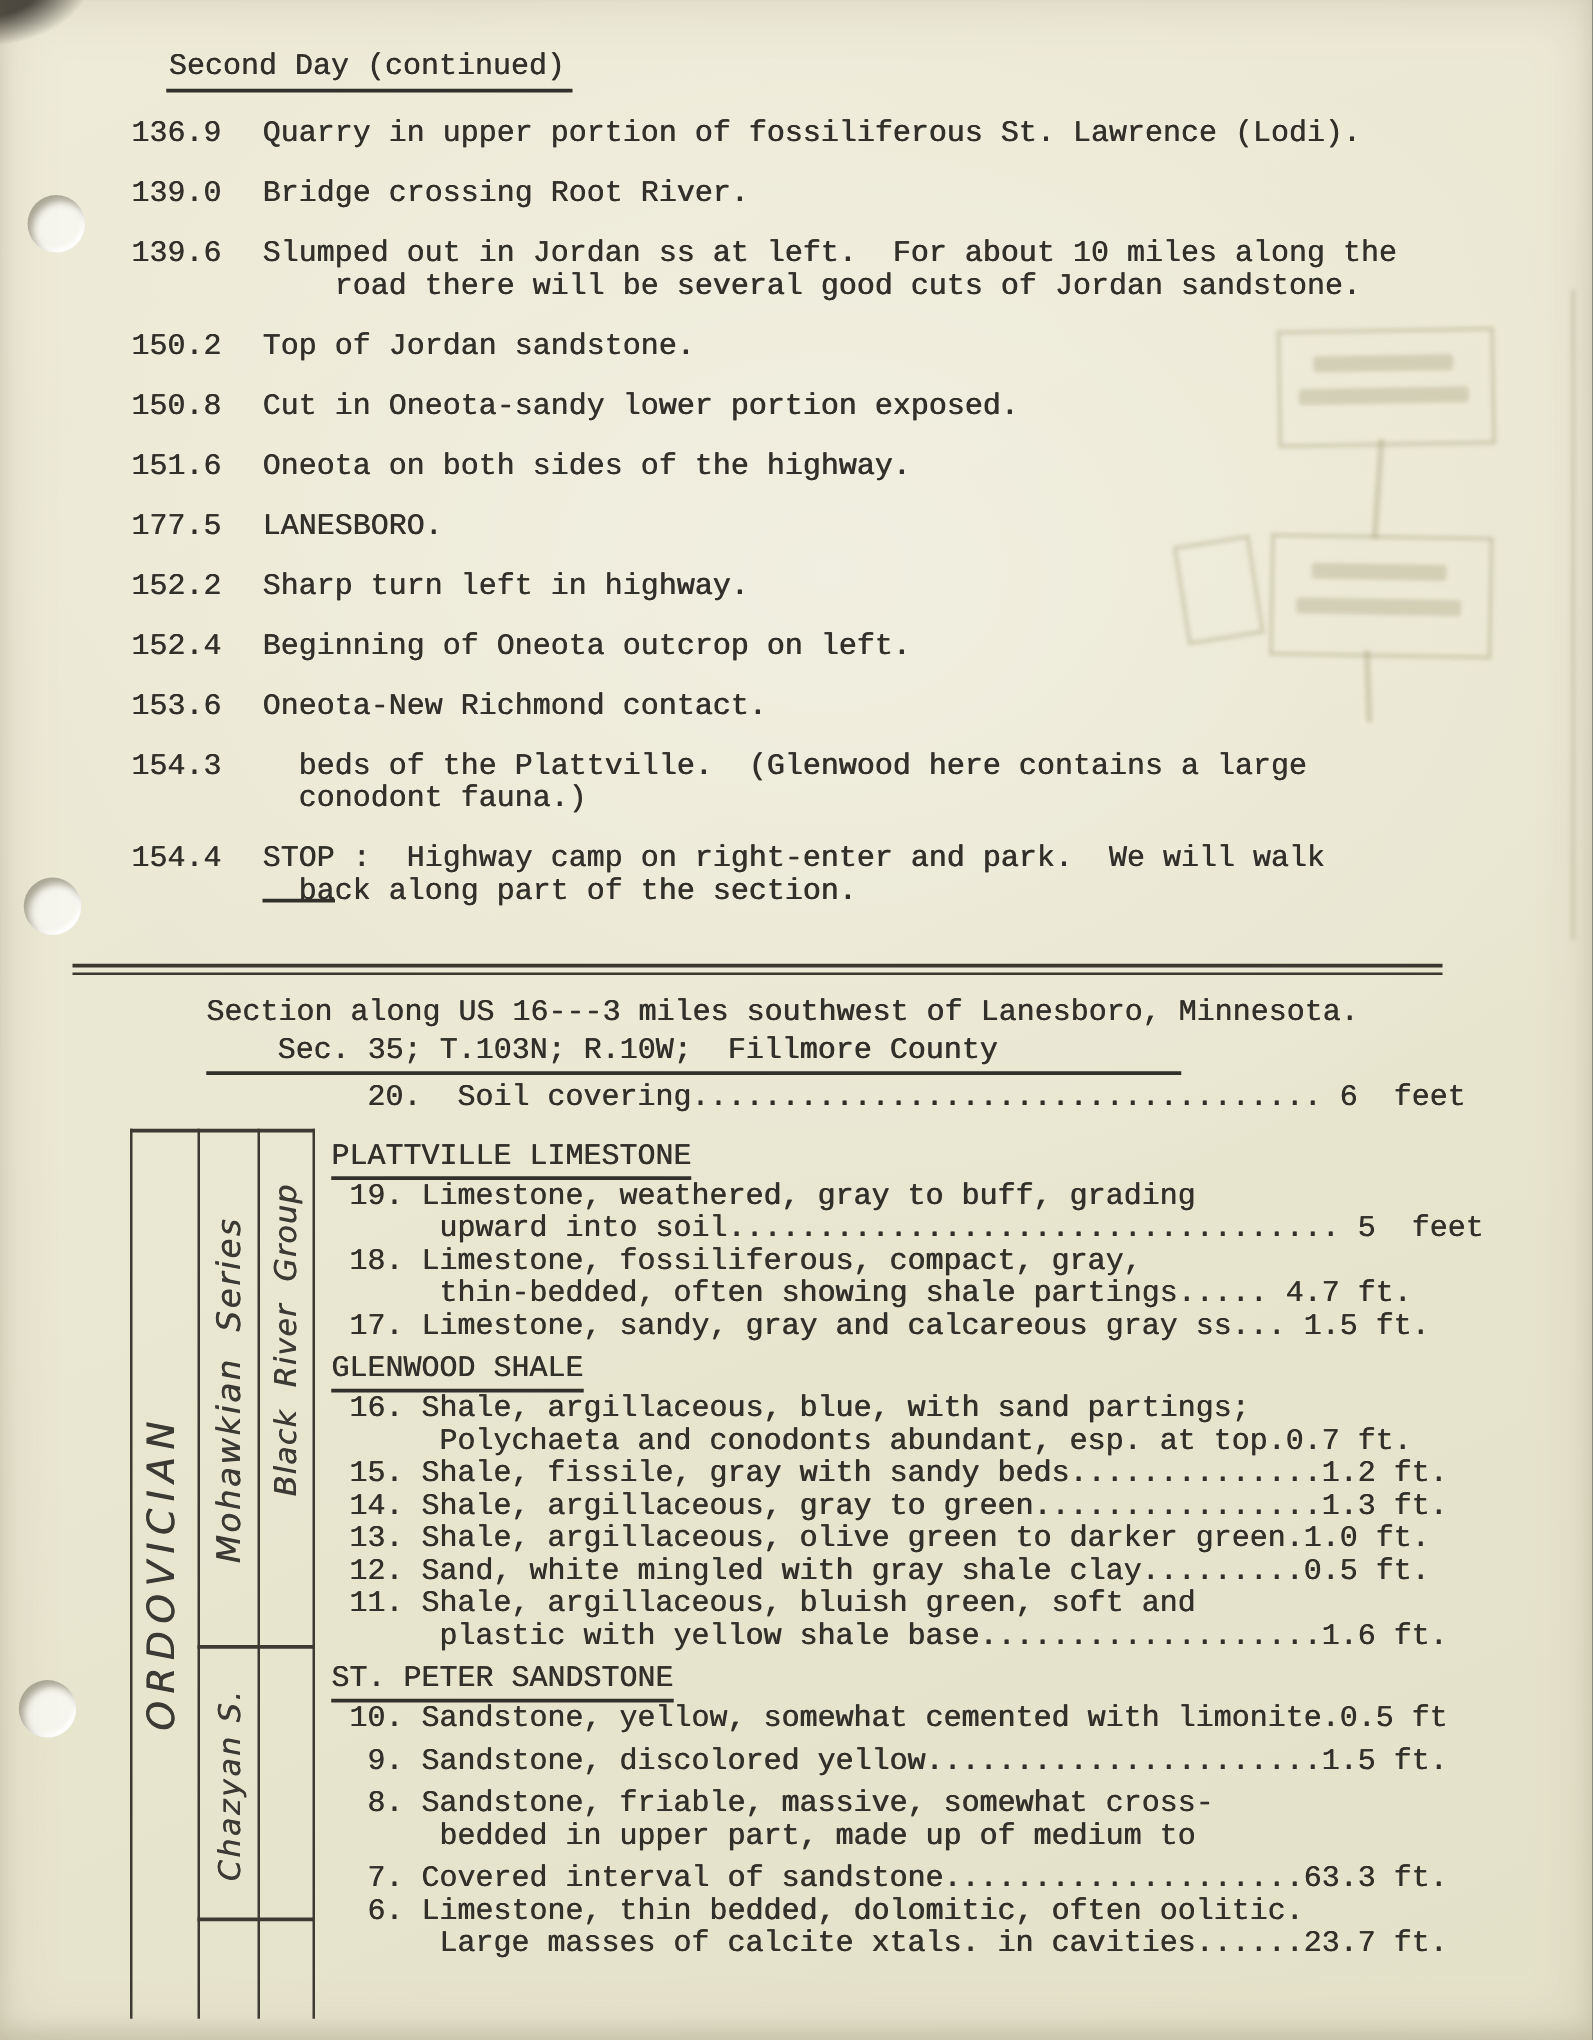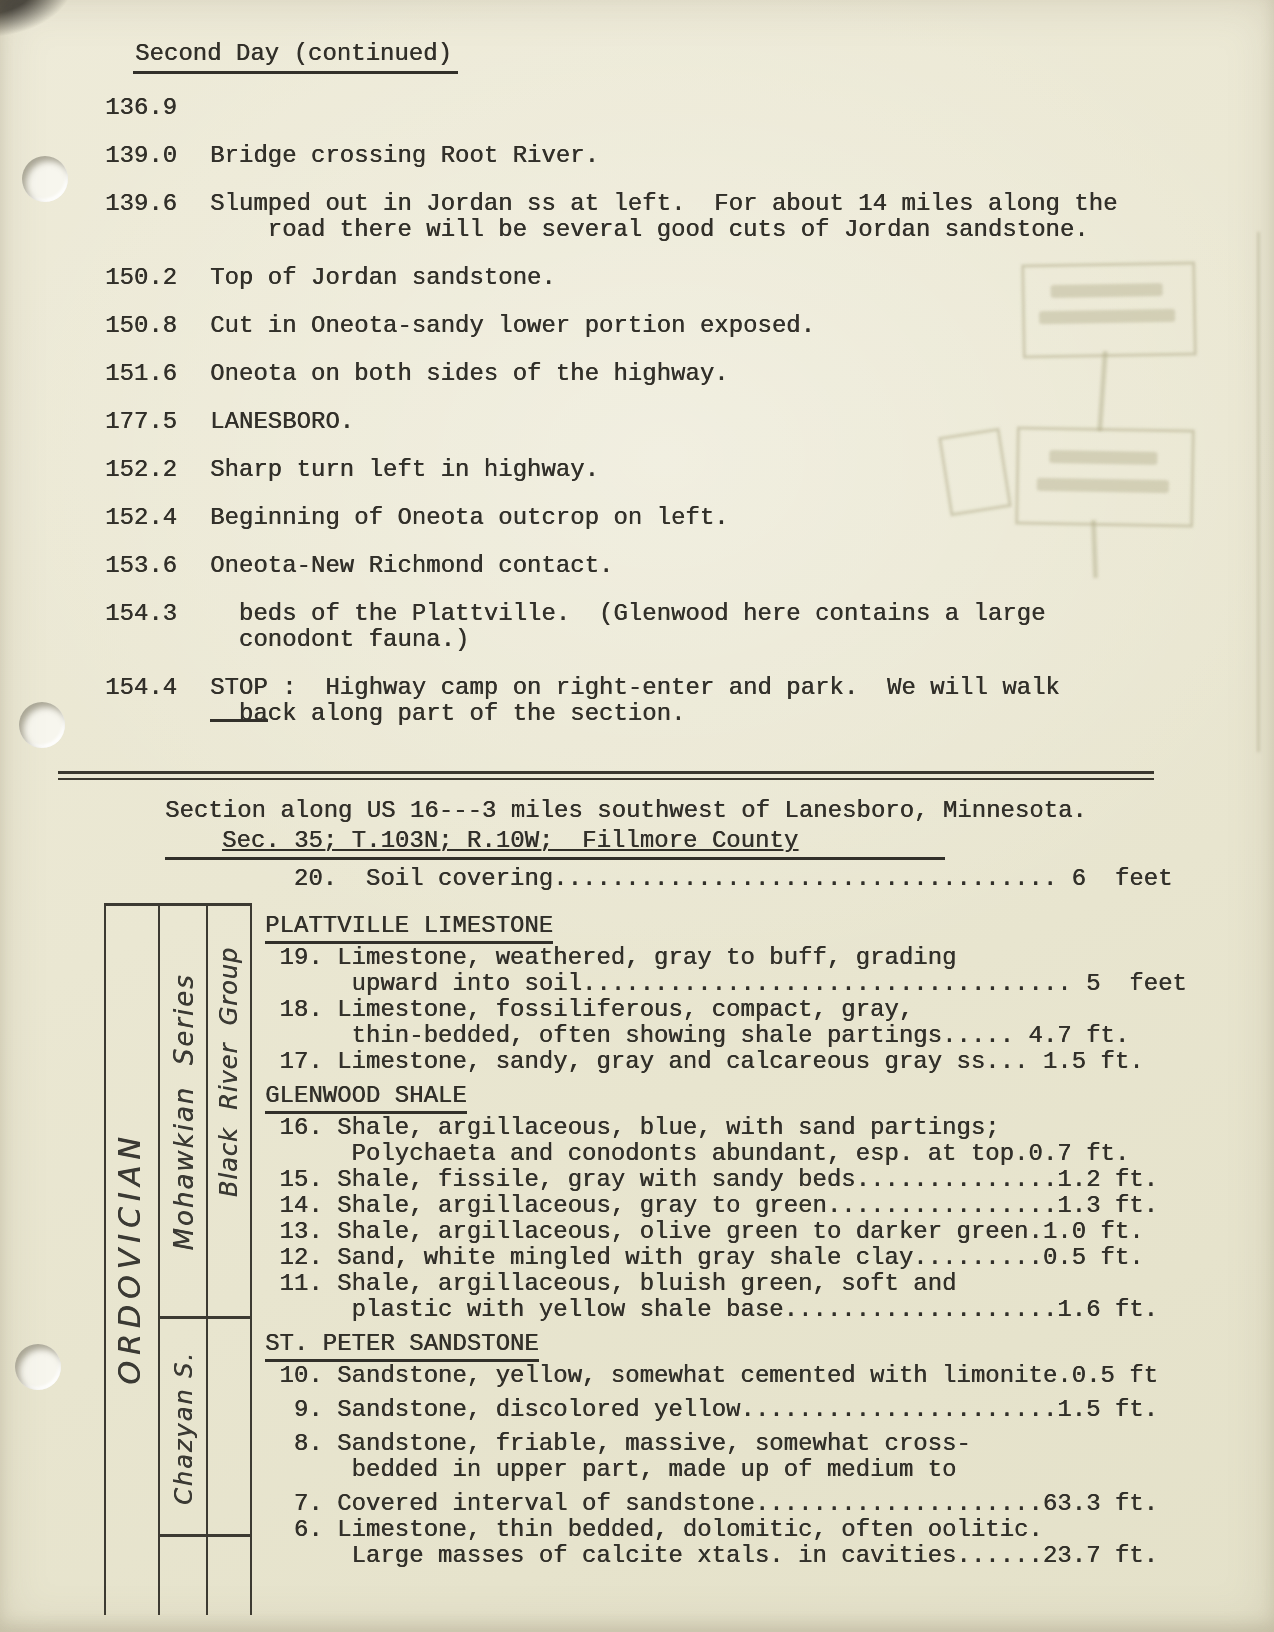--- a/index.html
+++ b/index.html
@@ -33,21 +33,21 @@
   .roadlog{position:absolute;left:105px;top:95px;width:1110px;}
   .entry{display:flex;margin-bottom:22px;}
   .mileage{flex:0 0 105px;line-height:26px;}
   .eline{white-space:pre;line-height:26px;}
   .uline{border-bottom:3px solid #32302a;padding-bottom:18px;}
   
   .rule-a{position:absolute;left:58px;top:771px;width:1096px;height:3px;background:#3a382f;}
   .rule-b{position:absolute;left:58px;top:778px;width:1096px;height:2px;background:#3a382f;}
   
   .heading1{position:absolute;left:165px;top:797px;white-space:pre;}
-  .heading2{position:absolute;left:222px;top:827px;white-space:pre;text-decoration:underline;}
+  .heading2{position:absolute;left:222px;top:827px;white-space:pre;}
   .heading-underline{position:absolute;left:165px;top:857px;width:780px;height:3px;background:#32302a;}
   .intro-line{position:absolute;left:265px;top:866px;white-space:pre;line-height:26px;}
   
   .section-body{position:absolute;left:265px;top:905px;width:980px;}
   .sline{white-space:pre;line-height:26px;}
   .ghead{line-height:26px;margin:8px 0 6px 0;white-space:pre;}
   .gtitle{border-bottom:3px solid #32302a;padding-bottom:2px;}
   .group.spaced .item{margin-bottom:8px;}
   .group.spaced .item:last-child{margin-bottom:0;}
   
@@ -77,31 +77,34 @@
   </div>
   <div class="ghost gstem" style="left:1092px;top:520px;width:5px;height:58px;transform:rotate(-2deg);"></div>
   <div class="ghost gbox" style="left:944px;top:432px;width:56px;height:74px;transform:rotate(-9deg);"></div>
   <div class="ghost gline" style="left:1257px;top:232px;width:3px;height:520px;"></div>
 
   <div class="title">Second Day (continued)</div>
 
   <div class="roadlog" id="roadlog">
       <div class="entry">
         <div class="mileage">136.9</div>
+        <div>
+          <div class="eline">Quarry in upper portion of fossiliferous St. Lawrence (Lodi).</div>
+        </div>
       </div>
       <div class="entry">
         <div class="mileage">139.0</div>
         <div>
           <div class="eline">Bridge crossing Root River.</div>
         </div>
       </div>
       <div class="entry">
         <div class="mileage">139.6</div>
         <div>
-          <div class="eline">Slumped out in Jordan ss at left.  For about 14 miles along the</div>
+          <div class="eline">Slumped out in Jordan ss at left.  For about 10 miles along the</div>
           <div class="eline">    road there will be several good cuts of Jordan sandstone.</div>
         </div>
       </div>
       <div class="entry">
         <div class="mileage">150.2</div>
         <div>
           <div class="eline">Top of Jordan sandstone.</div>
         </div>
       </div>
       <div class="entry">

